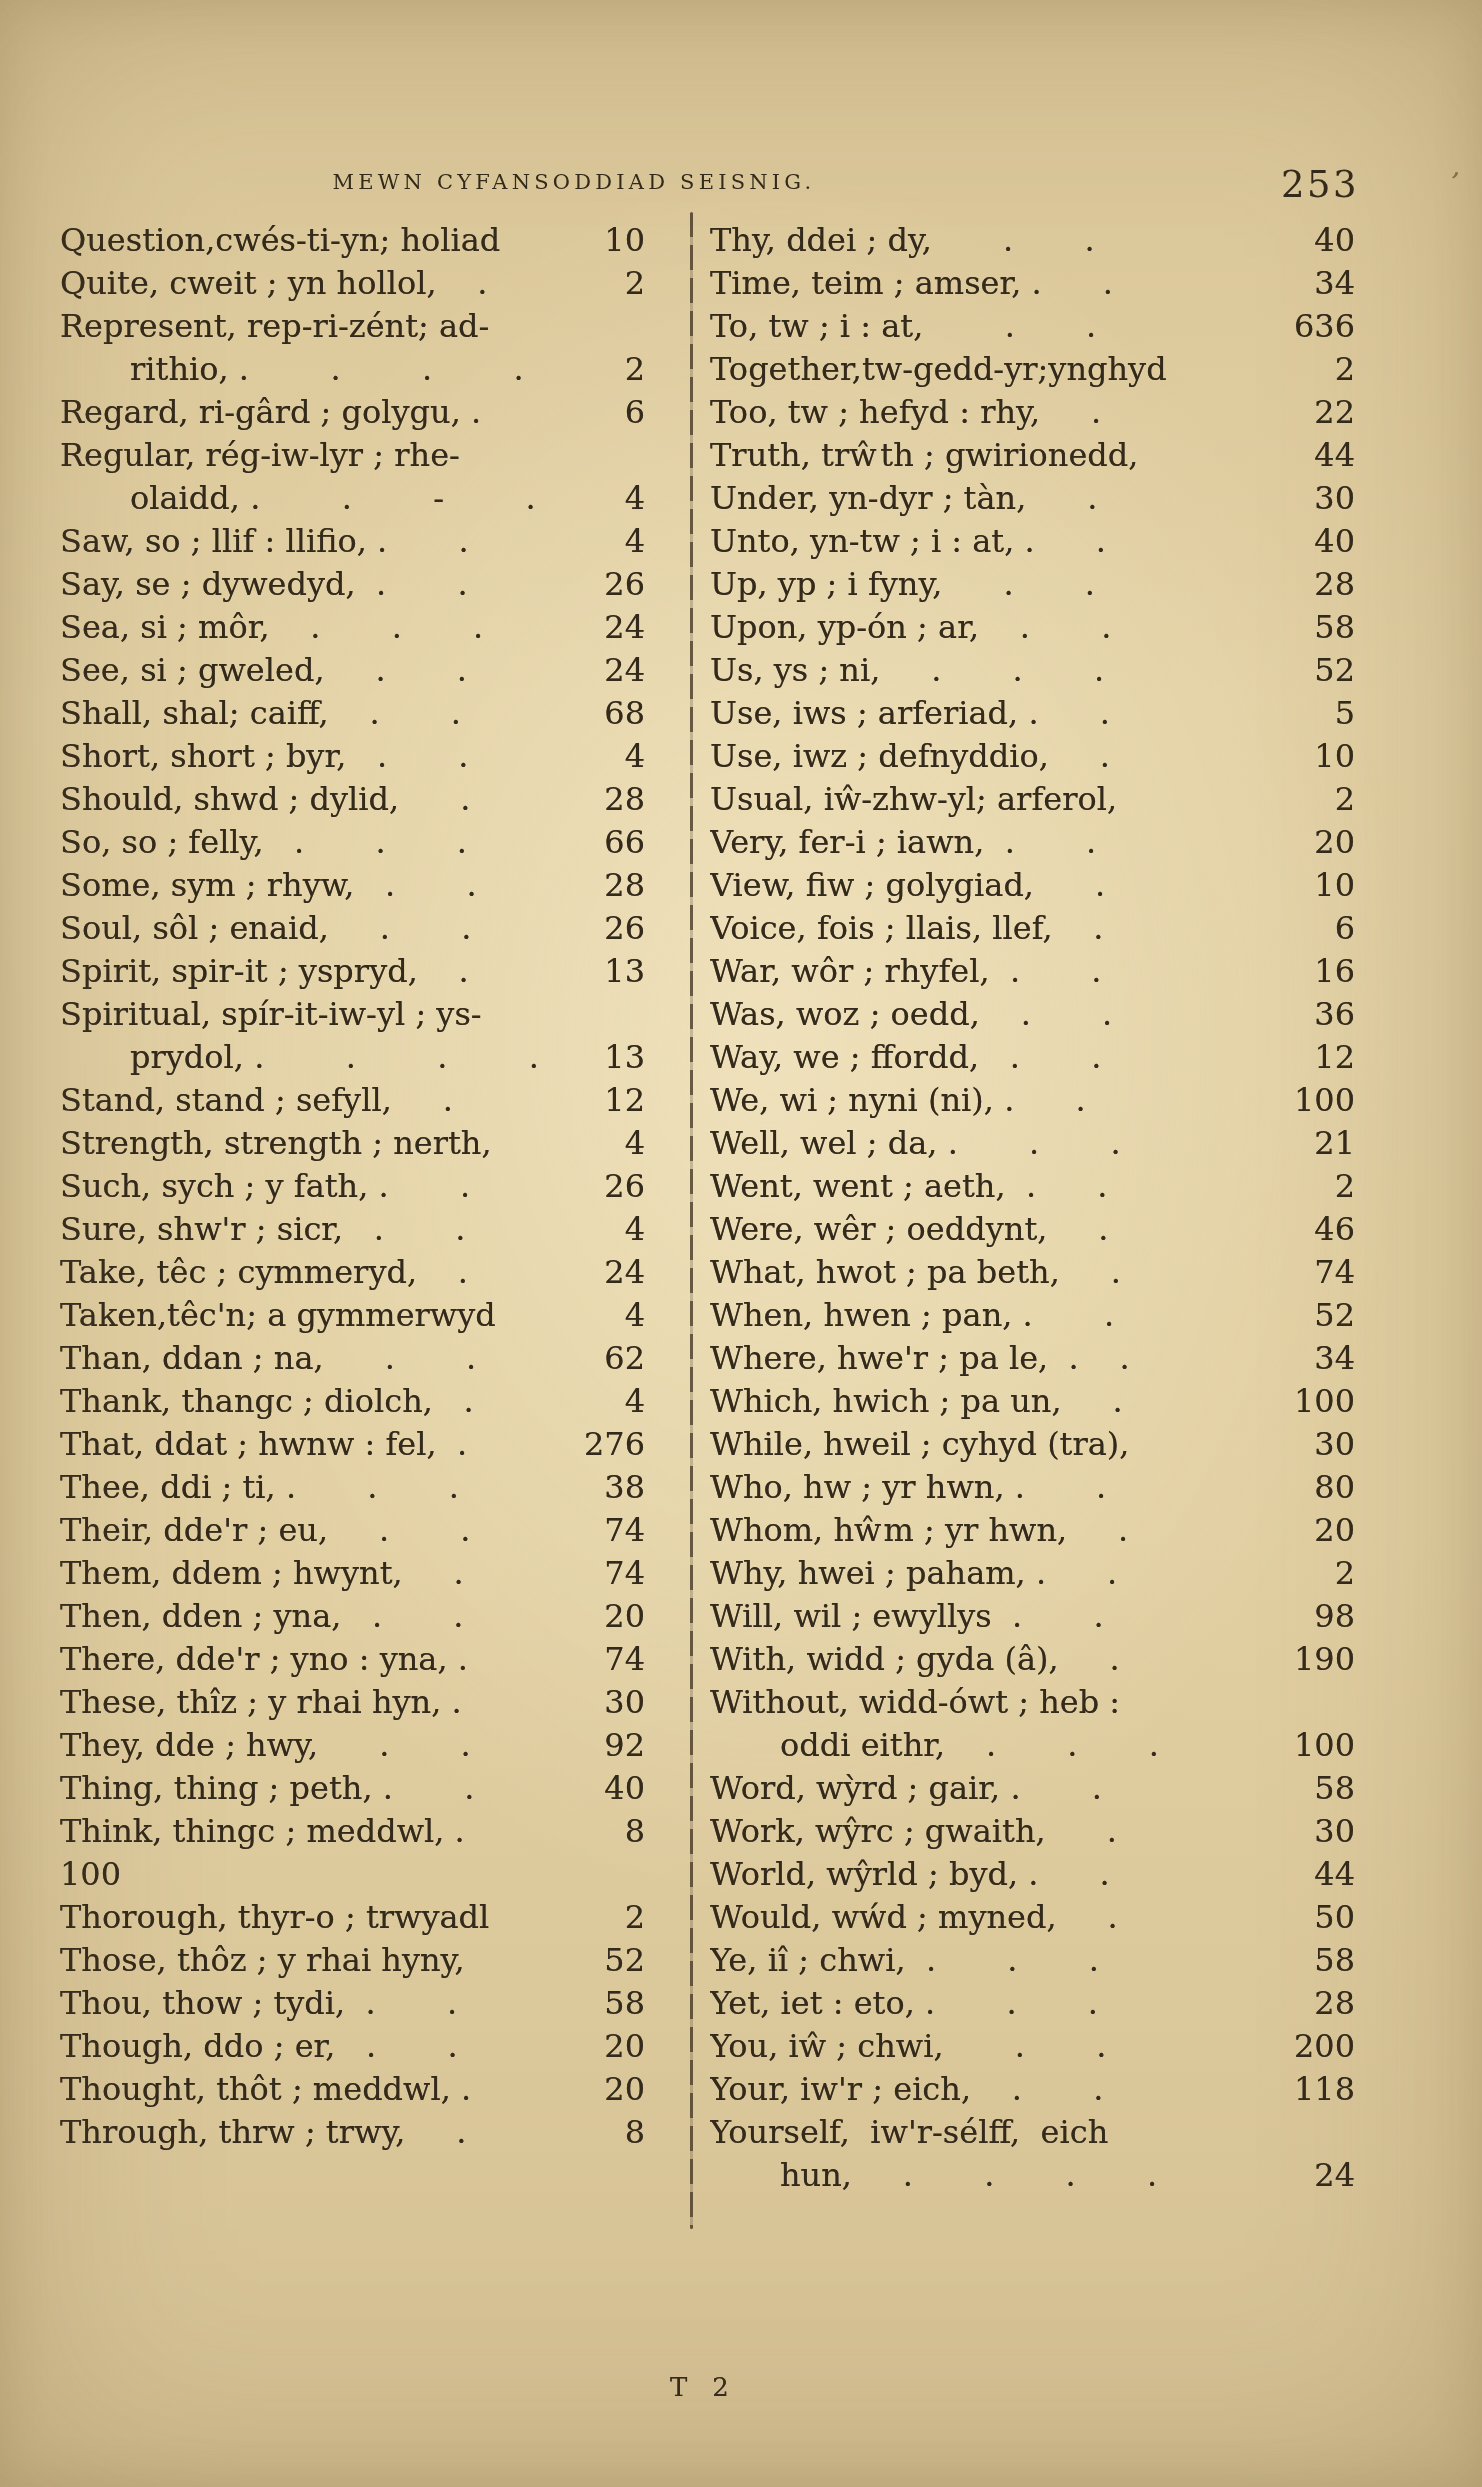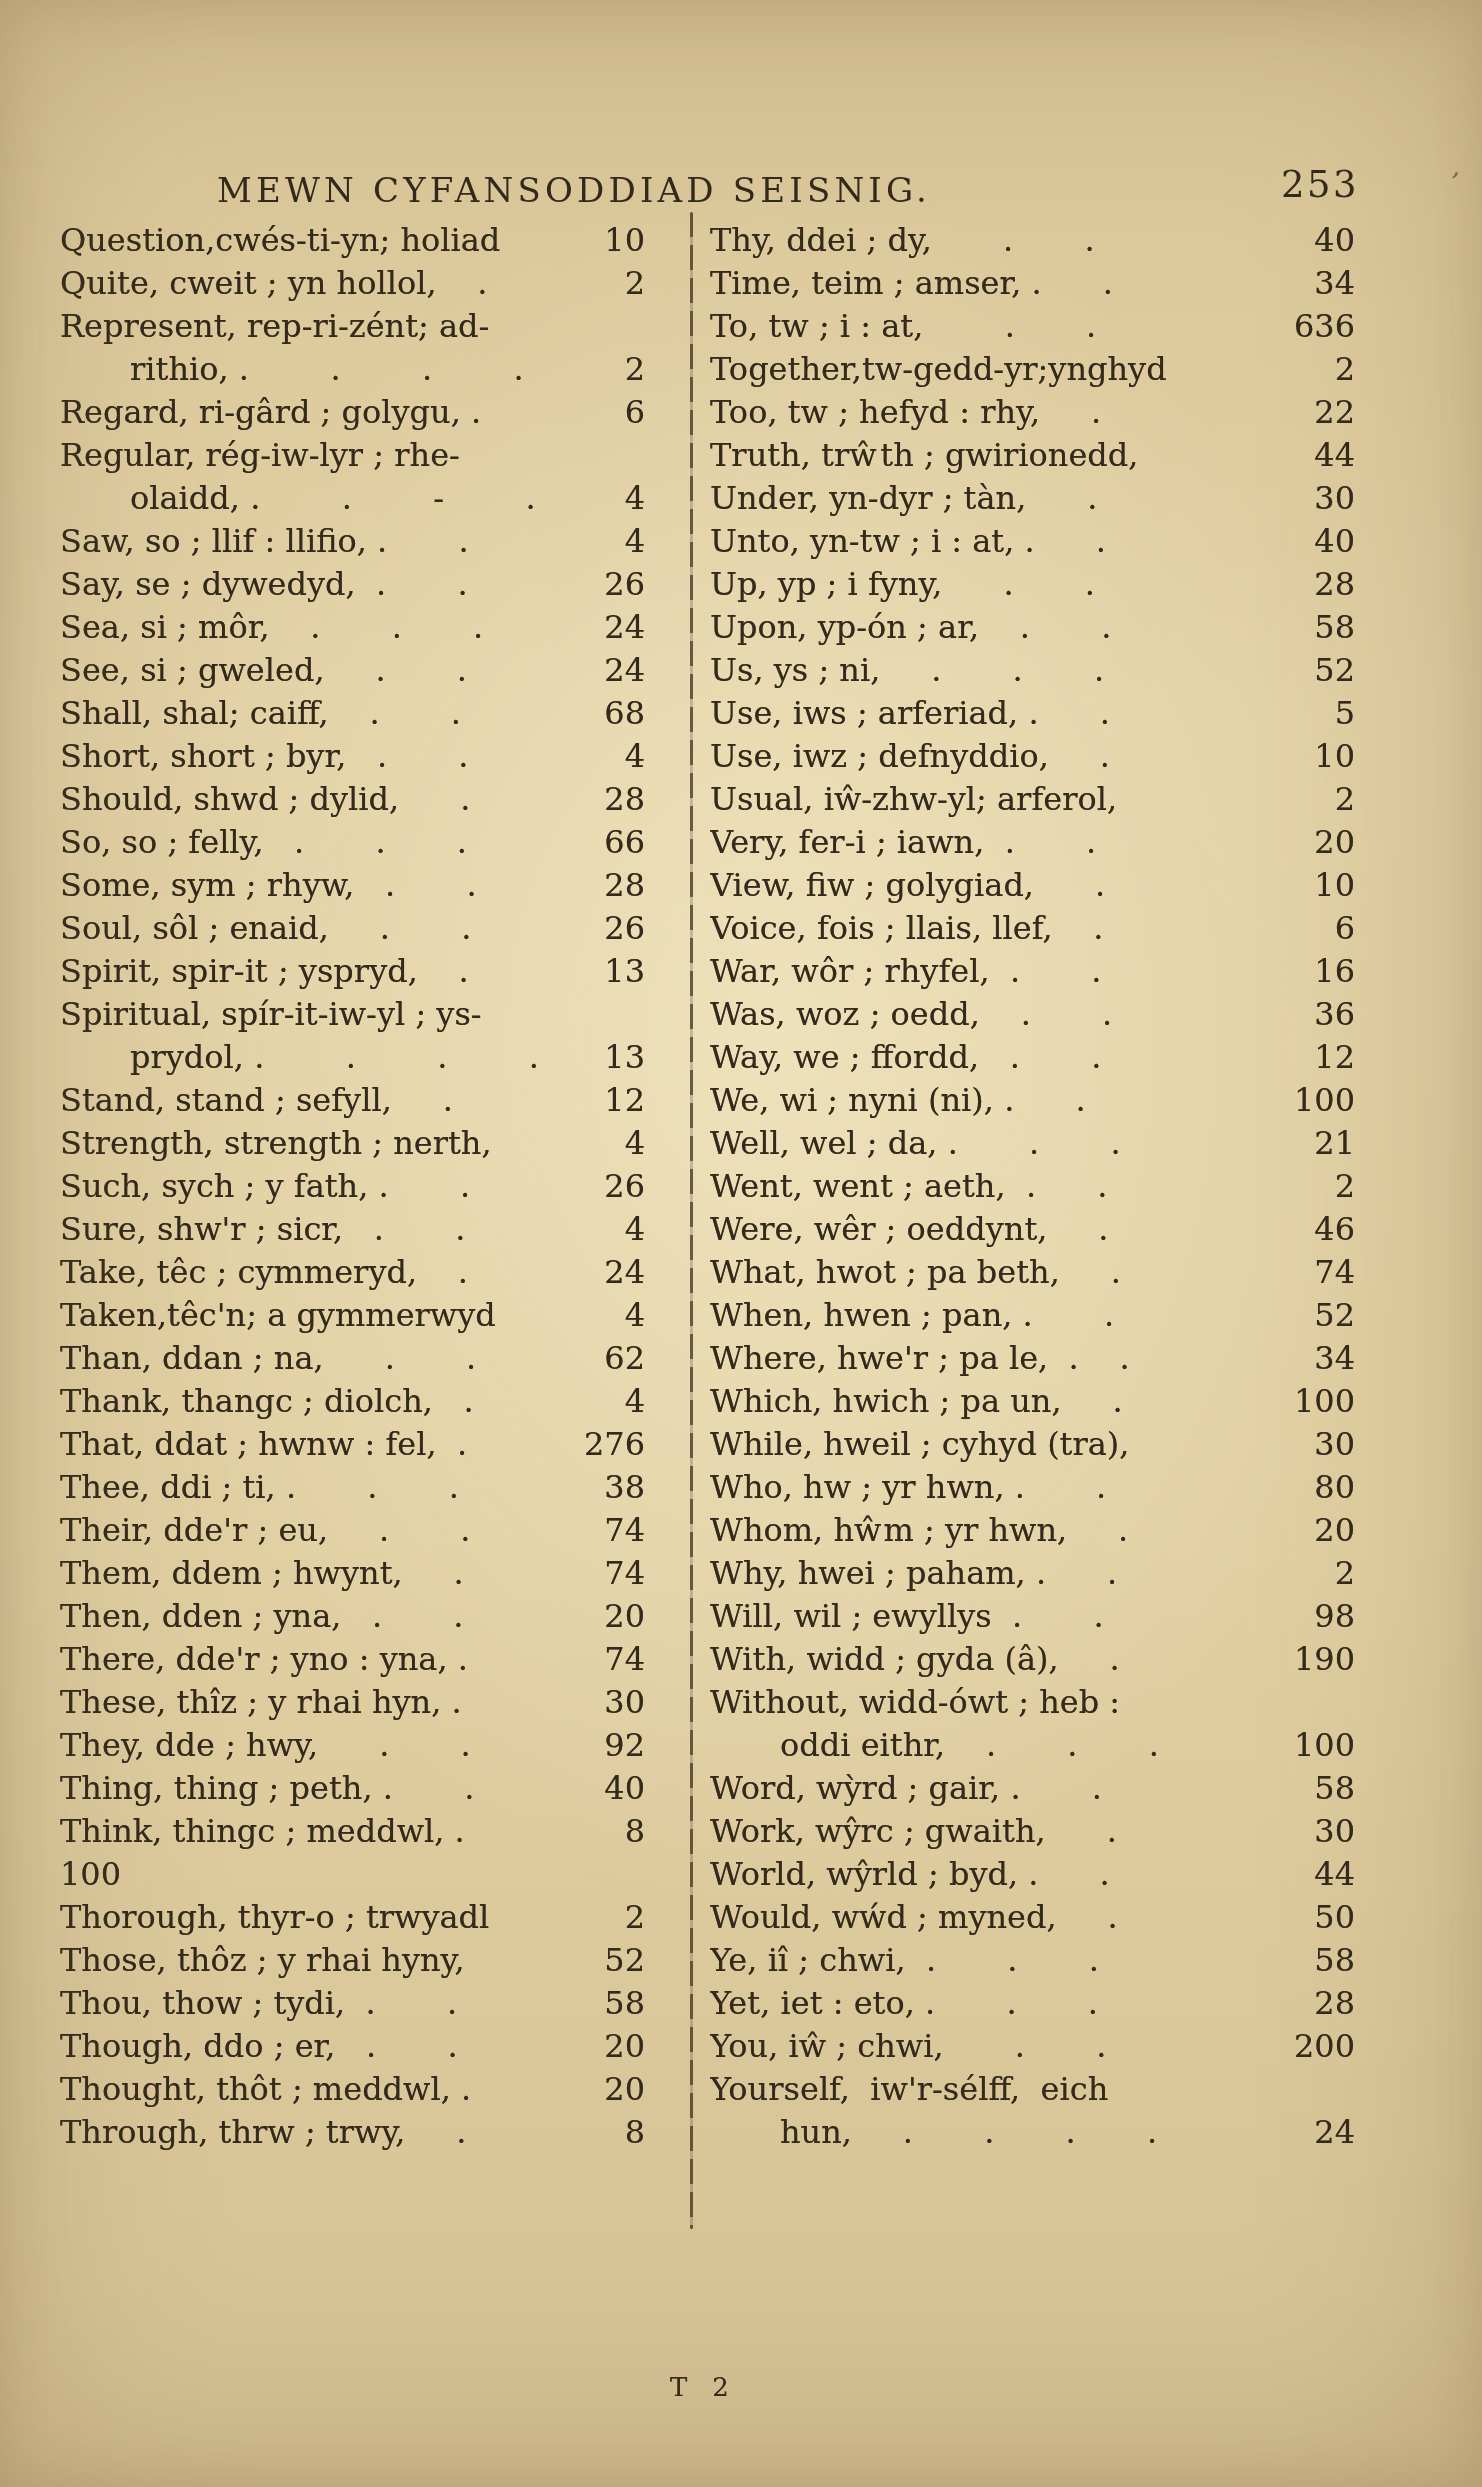--- a/index.html
+++ b/index.html
@@ -11,21 +11,21 @@
       linear-gradient(180deg,#d8c496 0%,#e2d0a4 28%,#e1cfa2 62%,#d4c093 100%);
     font-family:"DejaVu Serif","Liberation Serif",serif;
     color:#332a1c;
   }
   body::after{
     content:"";position:absolute;inset:0;pointer-events:none;
     box-shadow:inset 0 0 216px rgba(118,92,52,0.30), inset 0 0 50px rgba(118,92,52,0.18);
   }
   .title{
     position:absolute;top:170px;left:125px;width:898px;
-    text-align:center;font-size:34px;letter-spacing:4.2px;white-space:pre;
+    text-align:center;font-size:21px;letter-spacing:4.2px;white-space:pre;
   }
   .page-num{
     position:absolute;top:163px;left:1281px;font-size:37px;letter-spacing:2.5px;
   }
   .corner-mark{
     position:absolute;top:166px;left:1449px;font-size:28px;
     transform:rotate(14deg);color:rgba(95,62,40,0.65);
   }
   .col{position:absolute;top:219px;}
   .col-left{left:60px;width:585px;}
@@ -143,18 +143,19 @@
     <div class="row"><span class="etext">With, widd ; gyda (â),     .</span><span class="enum">190</span></div>
     <div class="row"><span class="etext">Without, widd-ówt ; heb :</span><span class="enum"></span></div>
     <div class="row indent"><span class="etext">oddi eithr,    .       .       .</span><span class="enum">100</span></div>
     <div class="row"><span class="etext">Word, wỳrd ; gair, .       .</span><span class="enum">58</span></div>
     <div class="row"><span class="etext">Work, wŷrc ; gwaith,      .</span><span class="enum">30</span></div>
     <div class="row"><span class="etext">World, wŷrld ; byd, .      .</span><span class="enum">44</span></div>
     <div class="row"><span class="etext">Would, wẃd ; myned,     .</span><span class="enum">50</span></div>
     <div class="row"><span class="etext">Ye, iî ; chwi,  .       .       .</span><span class="enum">58</span></div>
     <div class="row"><span class="etext">Yet, iet : eto, .       .       .</span><span class="enum">28</span></div>
     <div class="row"><span class="etext">You, iŵ ; chwi,       .       .</span><span class="enum">200</span></div>
+    <div class="row"><span class="etext">Your, iw'r ; eich,    .       .</span><span class="enum">118</span></div>
     <div class="row"><span class="etext">Yourself,  iw'r-sélff,  eich</span><span class="enum"></span></div>
     <div class="row indent"><span class="etext">hun,     .       .       .       .</span><span class="enum">24</span></div>
   </div>
 
 <div class="signature">T 2</div>
 
 
 </body></html>

